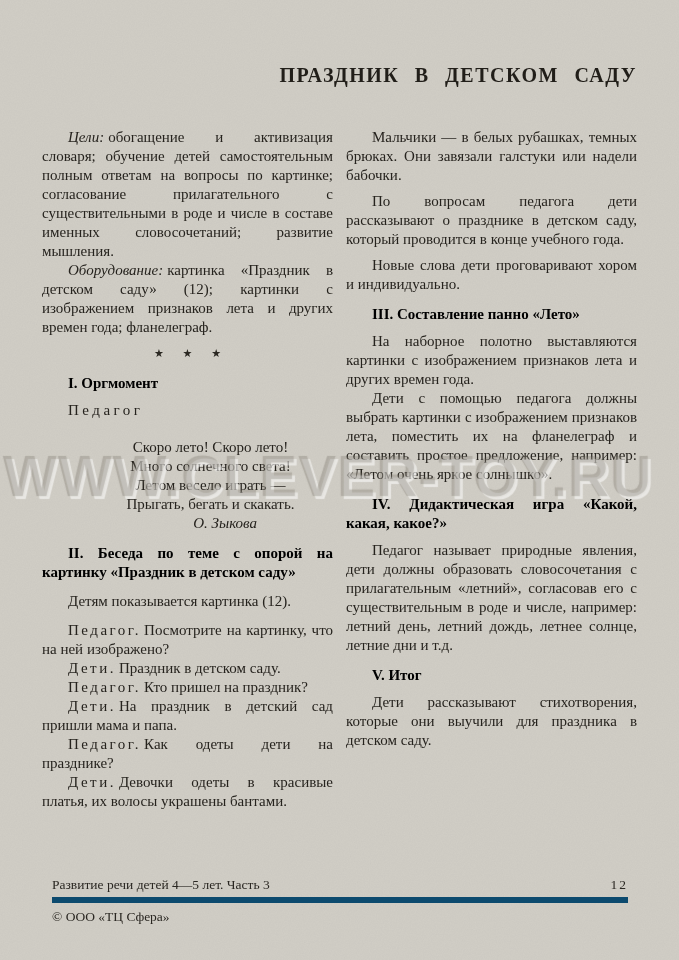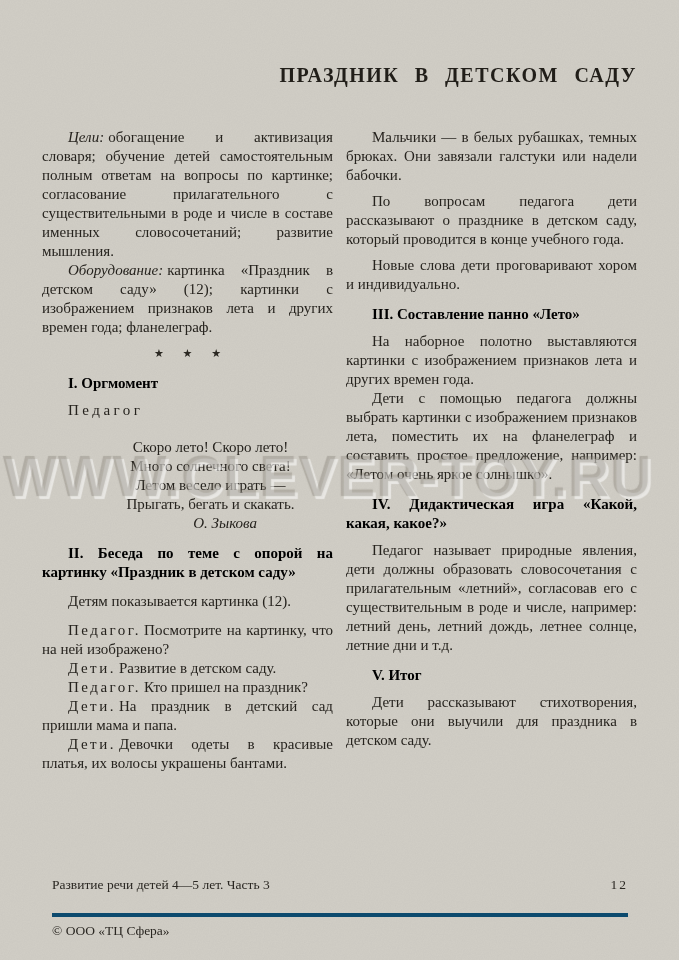--- a/index.html
+++ b/index.html
@@ -64,21 +64,21 @@
     color:rgba(209,206,198,0.10);
     text-shadow:-1.5px -1.5px 1px rgba(105,99,88,0.30), 1.5px 1.5px 1px rgba(255,255,255,0.55);
     pointer-events:none; white-space:nowrap;
   }
   .footer {
     position:absolute; left:52px; width:576px; top:877px;
     font-size:13.5px; color:#2a2722;
   }
   .footer-row {
     display:flex; justify-content:space-between; align-items:flex-end;
-    padding-bottom:20px; border-bottom:4px solid #0c4a6e;
+    padding-bottom:4px; border-bottom:6px solid #0c4a6e;
   }
   .page-num { letter-spacing:2px; }
   .copyright { margin-top:6px; }
 </style>
 </head>
 <body>
 
 <div class="page">
 
   <svg class="noise" width="679" height="960" aria-hidden="true">
@@ -114,23 +114,24 @@
           <div>Прыгать, бегать и скакать.</div>
         </div>
         <div class="poem-author">О. Зыкова</div>
 
 
         <h2 class="hd">II. Беседа по теме с опорой на картинку «Праздник в детском саду»</h2>
 
         <p class="para intro">Детям показывается картинка (12).</p>
 
         <p class="para"><span class="spk">Педагог.</span><span>Посмотрите на картинку, что на ней изображено?</span></p>
-        <p class="para"><span class="spk">Дети.</span><span>Развитие в детском саду.</span></p>
+        <p class="para"><span class="spk">Дети.</span><span>Праздник в детском саду.</span></p>
         <p class="para"><span class="spk">Педагог.</span><span>Кто пришел на праздник?</span></p>
         <p class="para"><span class="spk">Дети.</span><span>На праздник в детский сад пришли мама и папа.</span></p>
+        <p class="para"><span class="spk">Педагог.</span><span>Как одеты дети на празднике?</span></p>
         <p class="para"><span class="spk">Дети.</span><span>Девочки одеты в красивые платья, их волосы украшены бантами.</span></p>
 
       </div>
 
       <div class="col">
 
         <p class="para">Мальчики — в белых рубашках, темных брюках. Они завязали галстуки или надели бабочки.</p>
         <p class="para mt6">По вопросам педагога дети рассказывают о празднике в детском саду, который проводится в конце учебного года.</p>
         <p class="para mt6">Новые слова дети проговаривают хором и индивидуально.</p>
 

